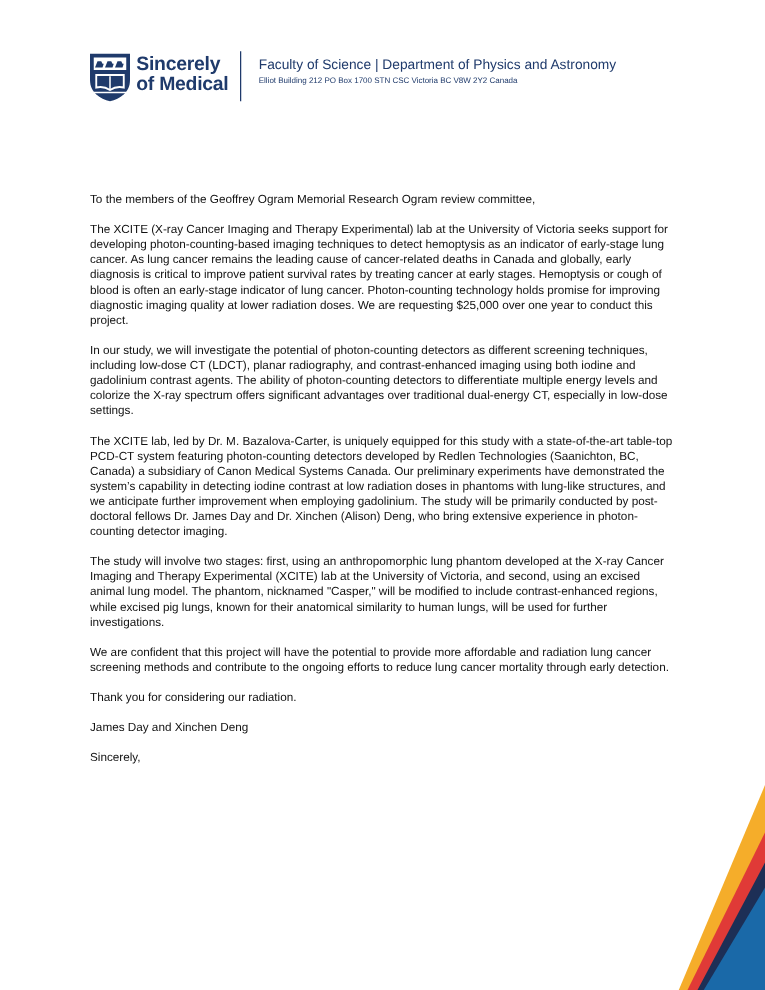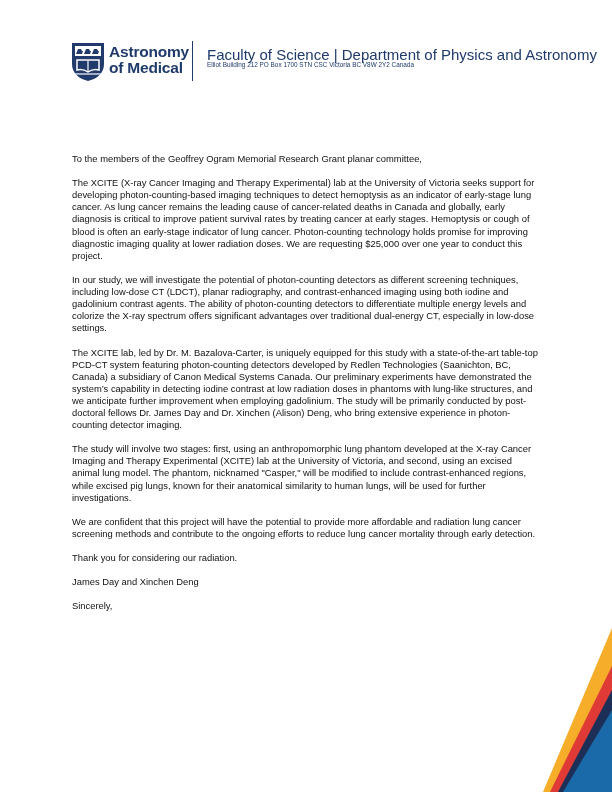--- a/index.html
+++ b/index.html
@@ -5,21 +5,21 @@
   html, body { margin: 0; padding: 0; }
   body {
     width: 612px; height: 792px; background: #ffffff; position: relative; overflow: hidden;
     font-family: "Liberation Sans", sans-serif; color: #111;
   }
   .letterhead { position: absolute; left: 71px; top: 40px; height: 44px; }
   .logo { position: absolute; left: 0; top: 2px; width: 120px; height: 40px; }
   .crest { position: absolute; left: 0; top: 0; width: 34px; height: 40px; }
   .uvic-name { position: absolute; left: 38px; top: 2px; color: #1f3a6b; font-weight: bold; font-size: 15.5px; line-height: 16px; white-space: nowrap; letter-spacing: -0.2px; }
   .vrule { position: absolute; left: 121px; top: 1px; width: 1.2px; height: 40px; background: #1f3a6b; }
-  .dept { position: absolute; left: 136px; top: 6px; color: #1f3a6b; font-size: 15px; white-space: nowrap; }
+  .dept { position: absolute; left: 136px; top: 6px; color: #1f3a6b; font-size: 11px; white-space: nowrap; }
   .address { position: absolute; left: 136px; top: 21px; color: #1f3a6b; font-size: 6.4px; white-space: nowrap; }
 
   .letter { position: absolute; left: 72px; top: 153px; width: 470px; font-size: 9.4px; line-height: 12.1px; color: #111; }
   .letter p { margin: 0 0 12.1px 0; }
 
   .stripes { position: absolute; left: 0; top: 0; width: 612px; height: 792px; pointer-events: none; }
 </style>
 </head>
 <body>
 
@@ -27,31 +27,31 @@
   <div class="logo">
     <svg class="crest" viewBox="0 0 34 40">
       <path d="M1 1 H33 V22 C33 32 25 37 17 39 C9 37 1 32 1 22 Z" fill="#1f3a6b"></path>
       <rect x="4" y="4" width="26" height="10" fill="#ffffff"></rect>
       <path d="M5 12 l2-5 h3 l1 2 h1 l-1 3z M13 12 l2-5 h3 l1 2 h1 l-1 3z M21 12 l2-5 h3 l1 2 h1 l-1 3z" fill="#1f3a6b"></path>
       <path d="M6 18 H28 V28 C24 27 20 28 17 30 C14 28 10 27 6 28 Z" fill="none" stroke="#ffffff" stroke-width="1.5"></path>
       <line x1="17" y1="19" x2="17" y2="30" stroke="#ffffff" stroke-width="1.2"></line>
       <line x1="4" y1="32" x2="30" y2="32" stroke="#ffffff" stroke-width="1.2"></line>
     </svg>
     <div class="uvic-name">
-      <div>Astronomy</div>
+      <div>Sincerely</div>
       <div>of Medical</div>
     </div>
   </div>
   <div class="vrule"></div>
   <div class="dept">Faculty of Science | Department of Physics and Astronomy</div>
   <div class="address">Elliot Building 212 PO Box 1700 STN CSC Victoria BC V8W 2Y2 Canada</div>
 </div>
 
 <div class="letter">
-  <p>To the members of the Geoffrey Ogram Memorial Research Grant planar committee,</p>
+  <p>To the members of the Geoffrey Ogram Memorial Research Ogram review committee,</p>
   <p>The XCITE (X-ray Cancer Imaging and Therapy Experimental) lab at the University of Victoria seeks support for developing photon-counting-based imaging techniques to detect hemoptysis as an indicator of early-stage lung cancer. As lung cancer remains the leading cause of cancer-related deaths in Canada and globally, early diagnosis is critical to improve patient survival rates by treating cancer at early stages. Hemoptysis or cough of blood is often an early-stage indicator of lung cancer. Photon-counting technology holds promise for improving diagnostic imaging quality at lower radiation doses. We are requesting $25,000 over one year to conduct this project.</p>
   <p>In our study, we will investigate the potential of photon-counting detectors as different screening techniques, including low-dose CT (LDCT), planar radiography, and contrast-enhanced imaging using both iodine and gadolinium contrast agents. The ability of photon-counting detectors to differentiate multiple energy levels and colorize the X-ray spectrum offers significant advantages over traditional dual-energy CT, especially in low-dose settings.</p>
   <p>The XCITE lab, led by Dr. M. Bazalova-Carter, is uniquely equipped for this study with a state-of-the-art table-top PCD-CT system featuring photon-counting detectors developed by Redlen Technologies (Saanichton, BC, Canada) a subsidiary of Canon Medical Systems Canada. Our preliminary experiments have demonstrated the system’s capability in detecting iodine contrast at low radiation doses in phantoms with lung-like structures, and we anticipate further improvement when employing gadolinium. The study will be primarily conducted by post-doctoral fellows Dr. James Day and Dr. Xinchen (Alison) Deng, who bring extensive experience in photon-counting detector imaging.</p>
   <p>The study will involve two stages: first, using an anthropomorphic lung phantom developed at the X-ray Cancer Imaging and Therapy Experimental (XCITE) lab at the University of Victoria, and second, using an excised animal lung model. The phantom, nicknamed "Casper," will be modified to include contrast-enhanced regions, while excised pig lungs, known for their anatomical similarity to human lungs, will be used for further investigations.</p>
   <p>We are confident that this project will have the potential to provide more affordable and radiation lung cancer screening methods and contribute to the ongoing efforts to reduce lung cancer mortality through early detection.</p>
   <p>Thank you for considering our radiation.</p>
   <p>James Day and Xinchen Deng</p>
   <p>Sincerely,</p>
 </div>
 

